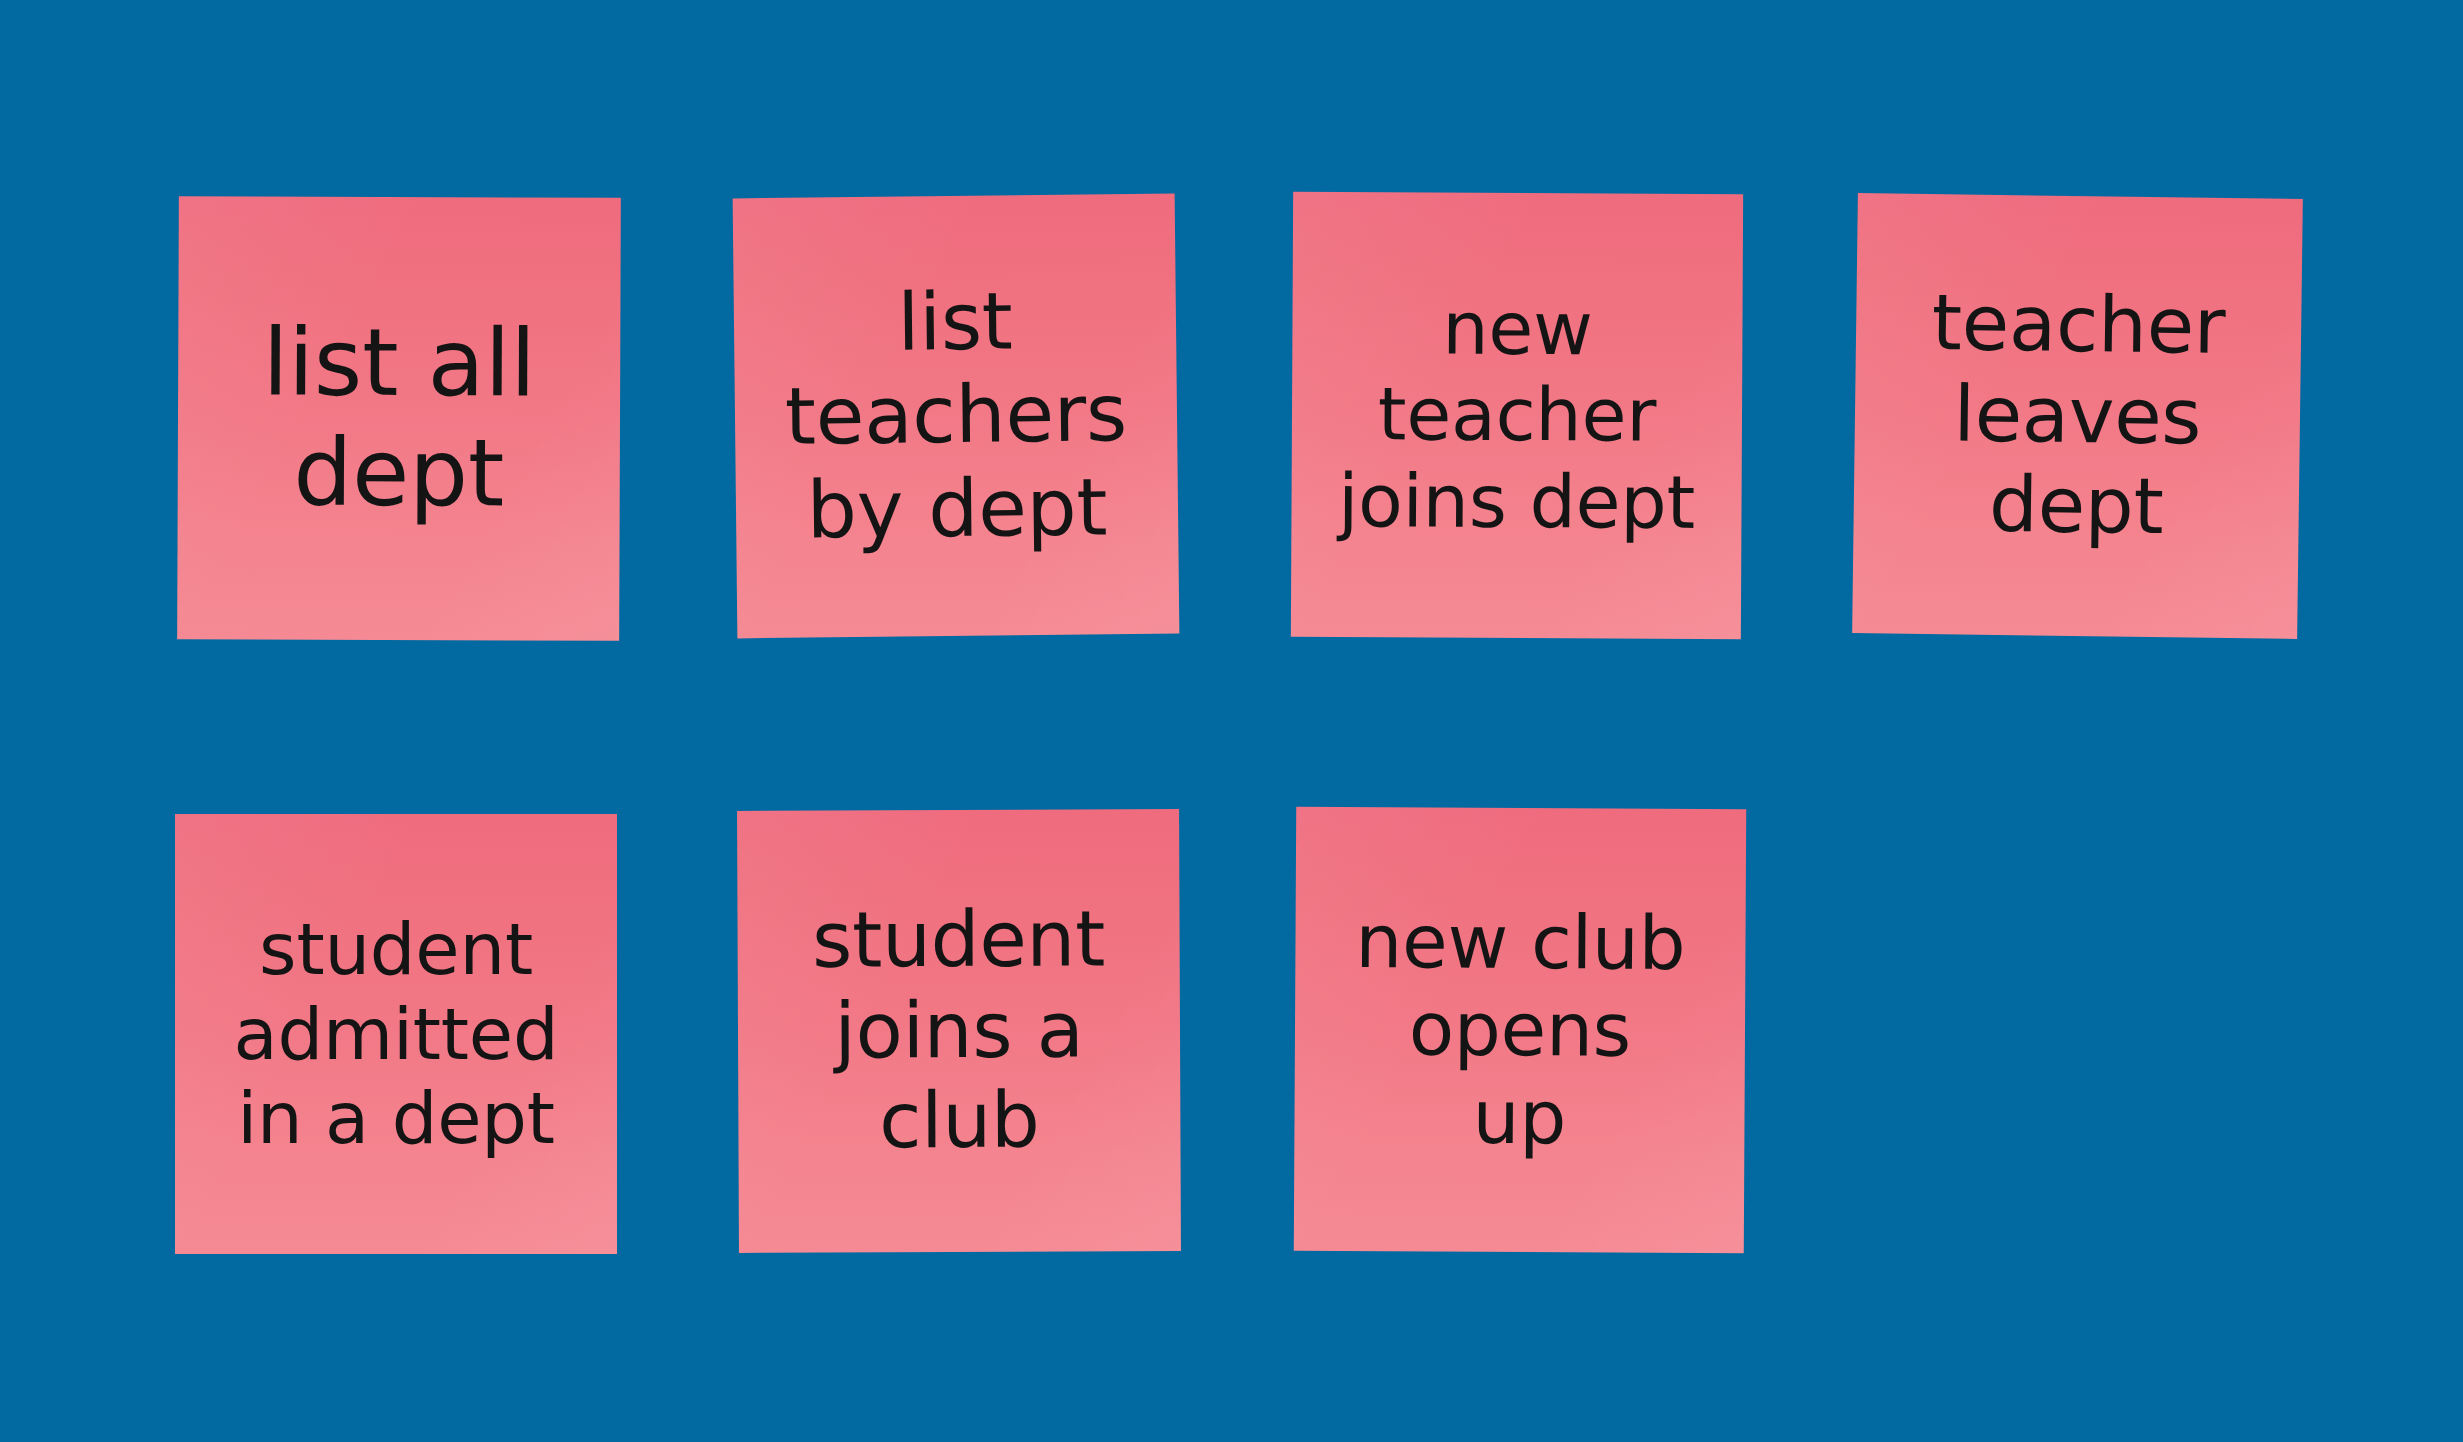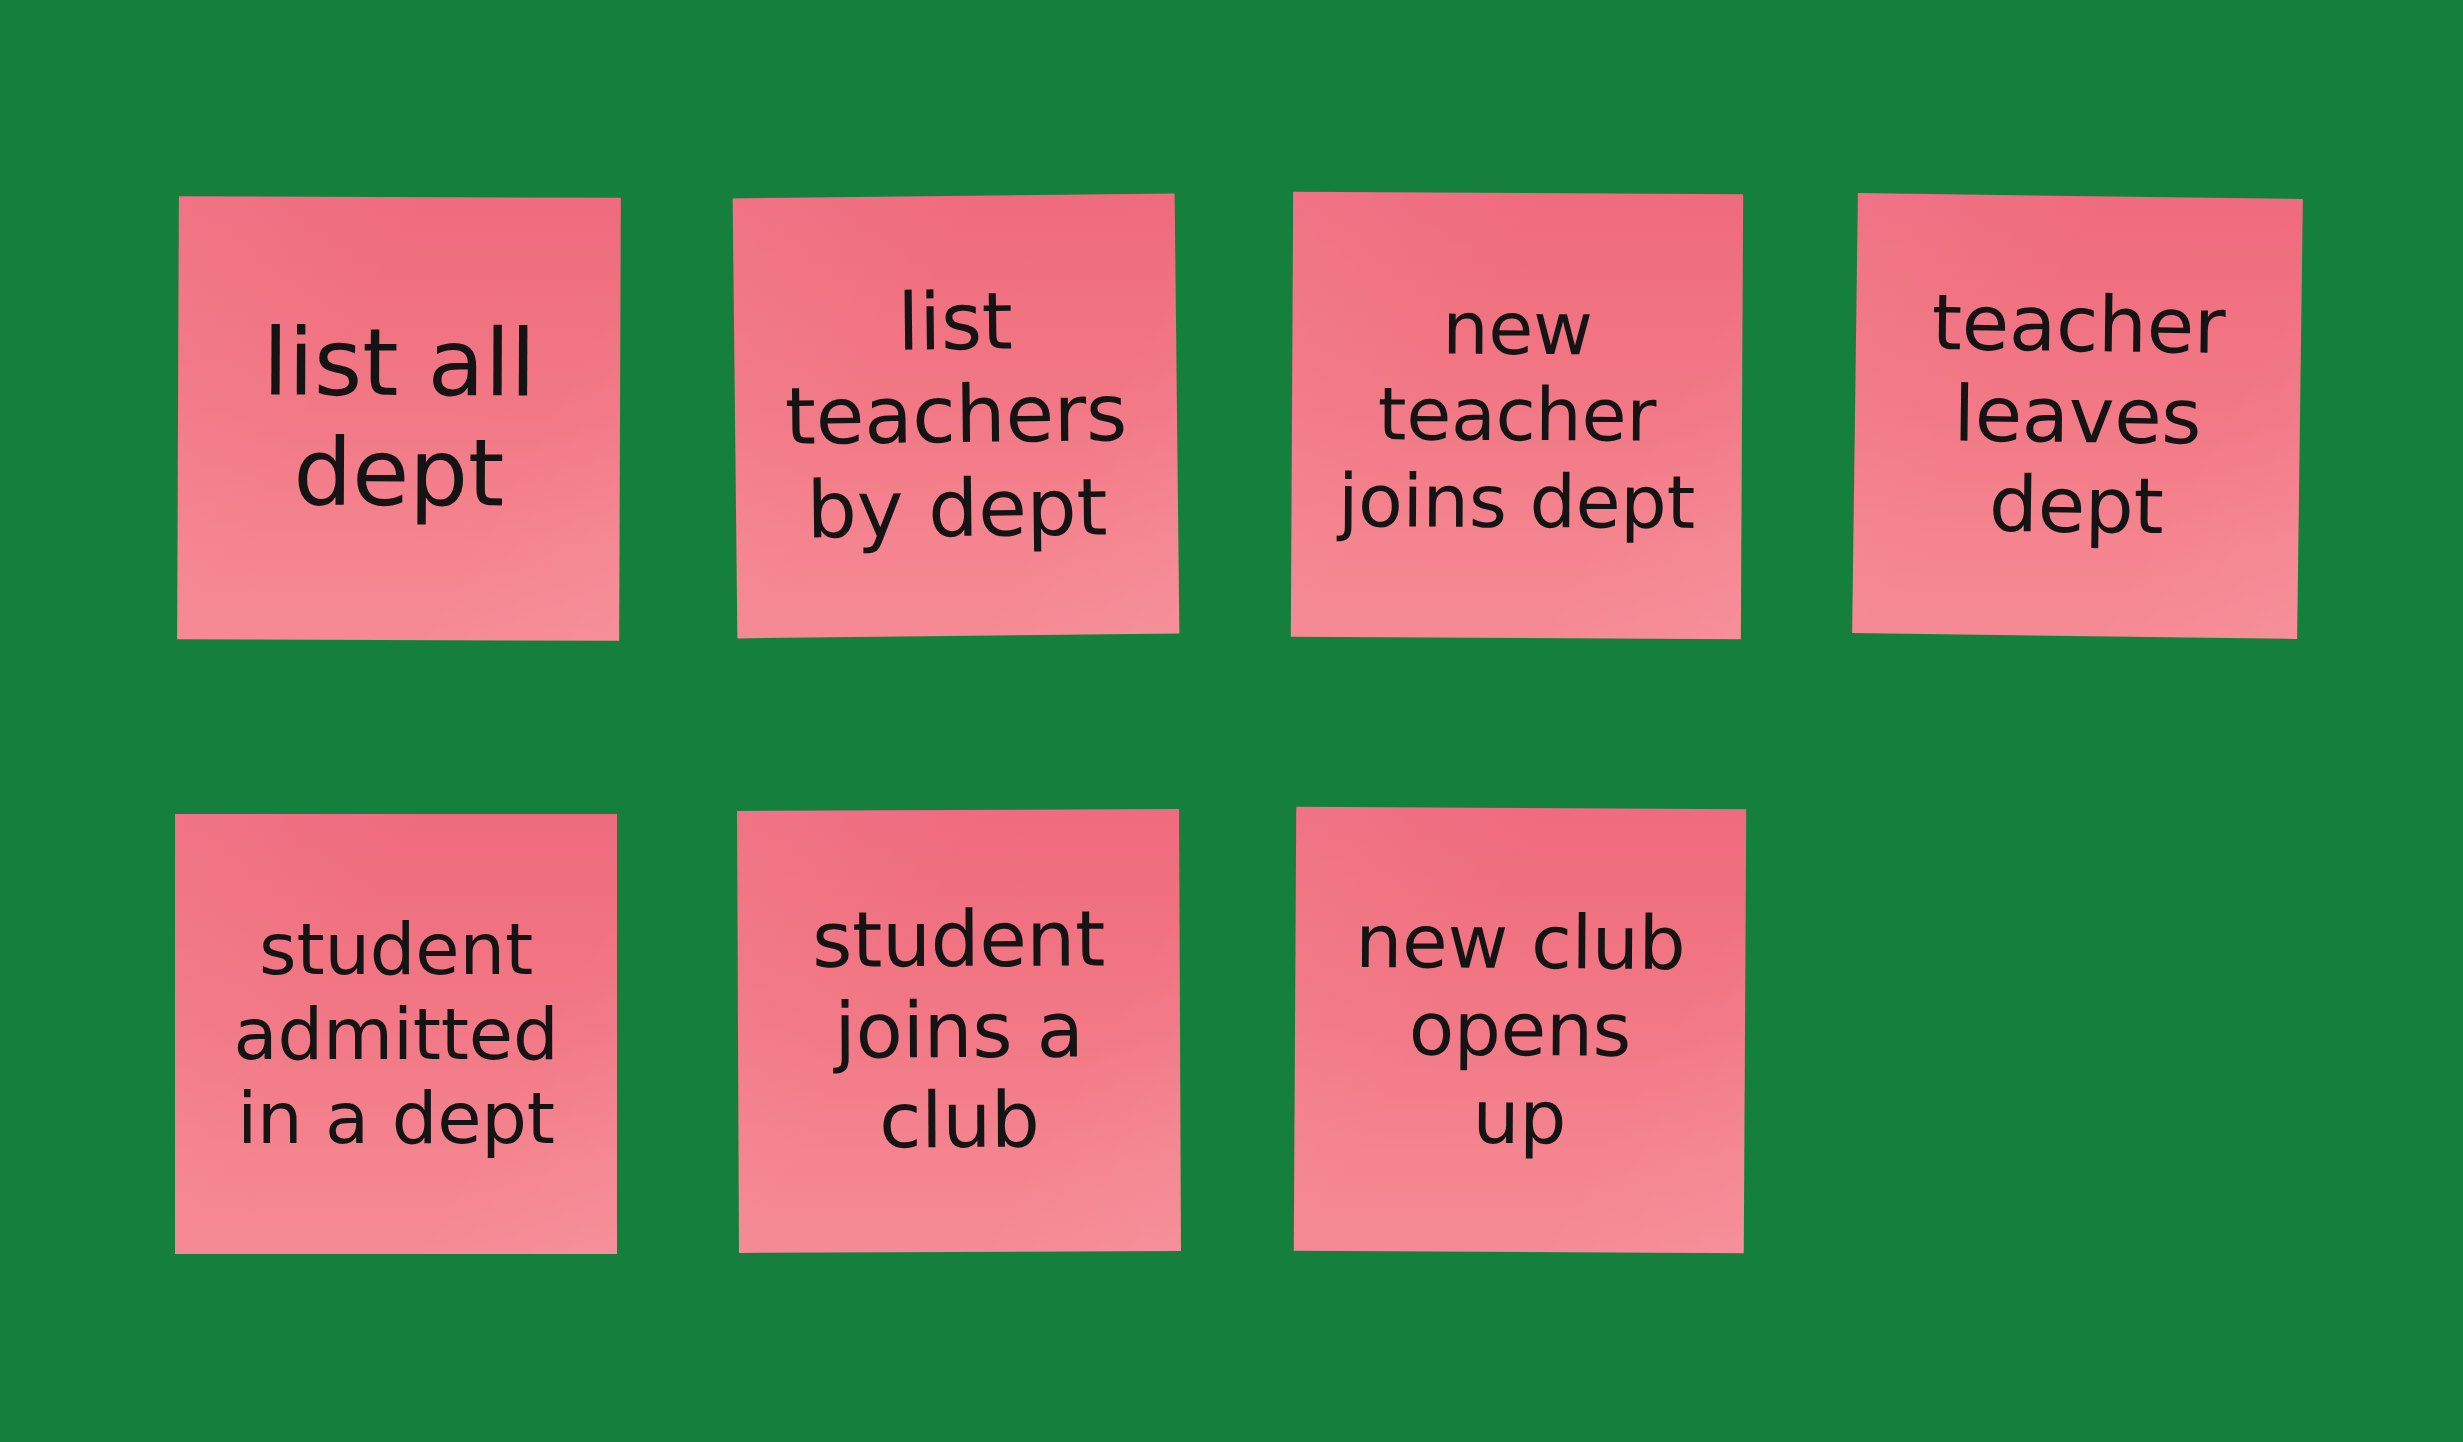--- a/index.html
+++ b/index.html
@@ -13,21 +13,21 @@
   }
 
   body {
     font-family: "DejaVu Sans", "Liberation Sans", sans-serif;
   }
 
   #board {
     position: relative;
     width: 2463px;
     height: 1442px;
-    background: #15803d;
+    background: #0369a1;
   }
 
   .sticky-note {
     position: absolute;
     display: flex;
     align-items: center;
     justify-content: center;
     text-align: center;
     color: #141414;
     background-image: linear-gradient(180deg,

